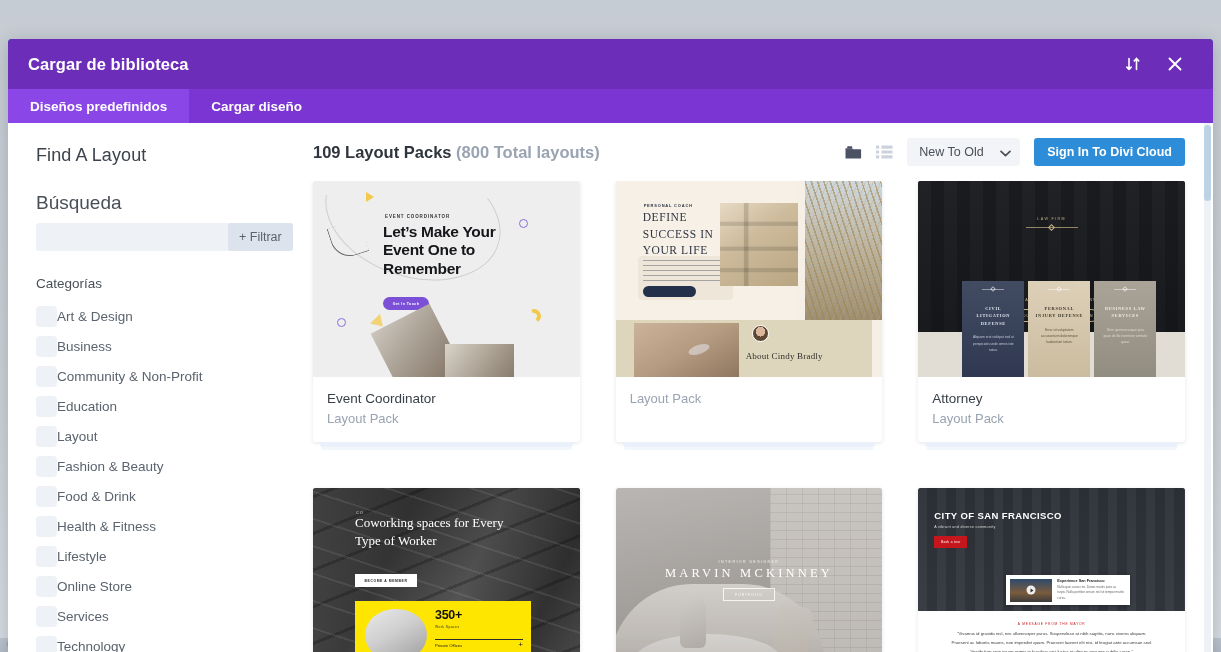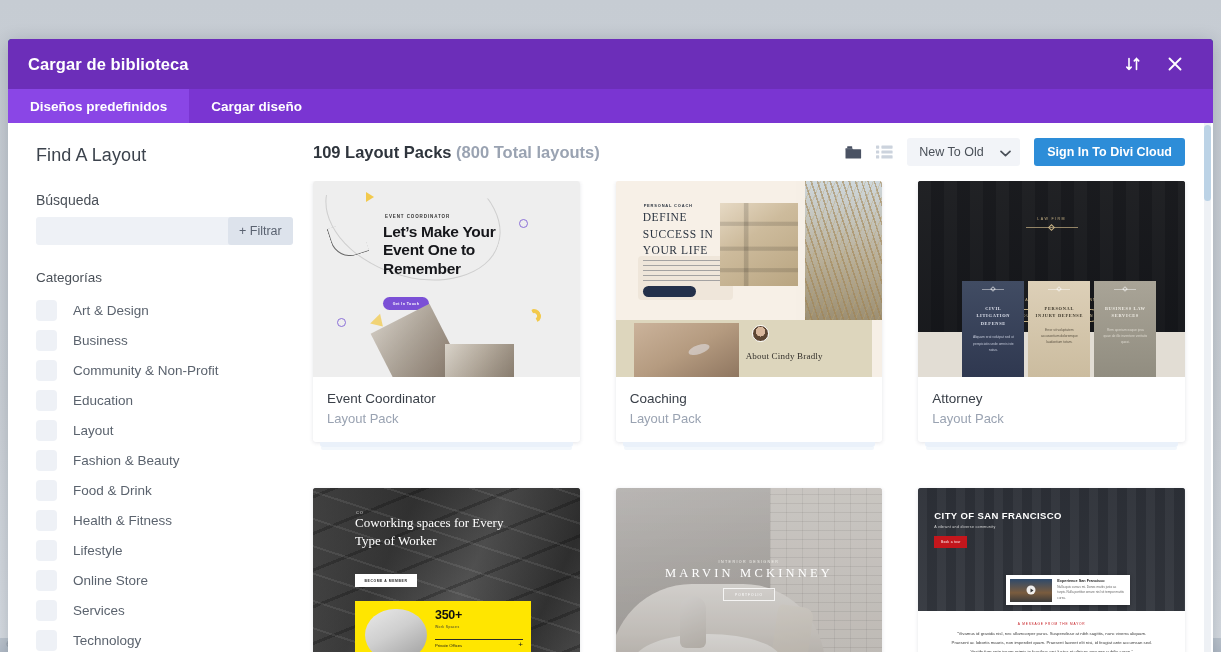--- a/index.html
+++ b/index.html
@@ -85,40 +85,40 @@
     width: 287px; flex: 0 0 287px;
     background: #ffffff;
     padding: 22px 24px 0 28px;
     overflow: hidden;
   }
   .sidebar h2 {
     margin: 0 0 26px 0;
     font-size: 18px; font-weight: 400; color: #3c434d; letter-spacing: .1px;
   }
   .field-label {
-    font-size: 14px; color: #4a5058; margin-bottom: 9px; font-weight: 400;
+    font-size: 19px; color: #4a5058; margin-bottom: 9px; font-weight: 400;
   }
   .search-row {
     position: relative; height: 28px; margin-bottom: 25px;
     background: #eef1f6; border-radius: 3px; display: flex; align-items: stretch;
   }
   .search-input {
     flex: 1 1 auto; border: 0; background: transparent; outline: none;
     font-size: 13px; color: #4a5058; padding: 0 8px;
     font-family: "Liberation Sans", sans-serif;
   }
   .filter-btn {
     flex: 0 0 auto; background: #dde3ec; border: 0; border-radius: 3px;
     padding: 0 11px; font-size: 12.5px; color: #5a6270; cursor: pointer;
     font-family: Liberation Sans, sans-serif;
   }
   .cat-title { font-size: 13.5px; color: #4a5058; margin-bottom: 10px; }
   .cat-list { list-style: none; margin: 0; padding: 0; }
   .cat-item {
-    display: flex; align-items: center; gap: 16px;
+    display: flex; align-items: center; gap: 0;
     height: 30px; cursor: pointer;
   }
   .cat-box {
     width: 21px; height: 21px; flex: 0 0 21px;
     background: #eef1f6; border-radius: 4px;
   }
   .cat-label { font-size: 13.5px; color: #5b636e; }
 
   
   .main {
@@ -649,21 +649,20 @@
               <span class="blurbbg"></span>
               <span class="blurb"></span>
               <span class="btn"></span>
               <span class="blocks"></span>
               <span class="lowband"></span>
               <span class="hands"></span>
               <span class="avatar"></span>
               <div class="aboutname">About Cindy Bradly</div>
             </div>
             <div class="card-meta">
-              <div class="card-name">Coaching</div>
               <div class="card-sub">Layout Pack</div>
             </div>
           </div>
 
           <div class="card">
             <div class="thumb t-att">
               <span class="bldg"></span>
               <div class="eyebrow">LAW FIRM</div>
               <span class="dline"></span>
               <span class="diamond"></span>

